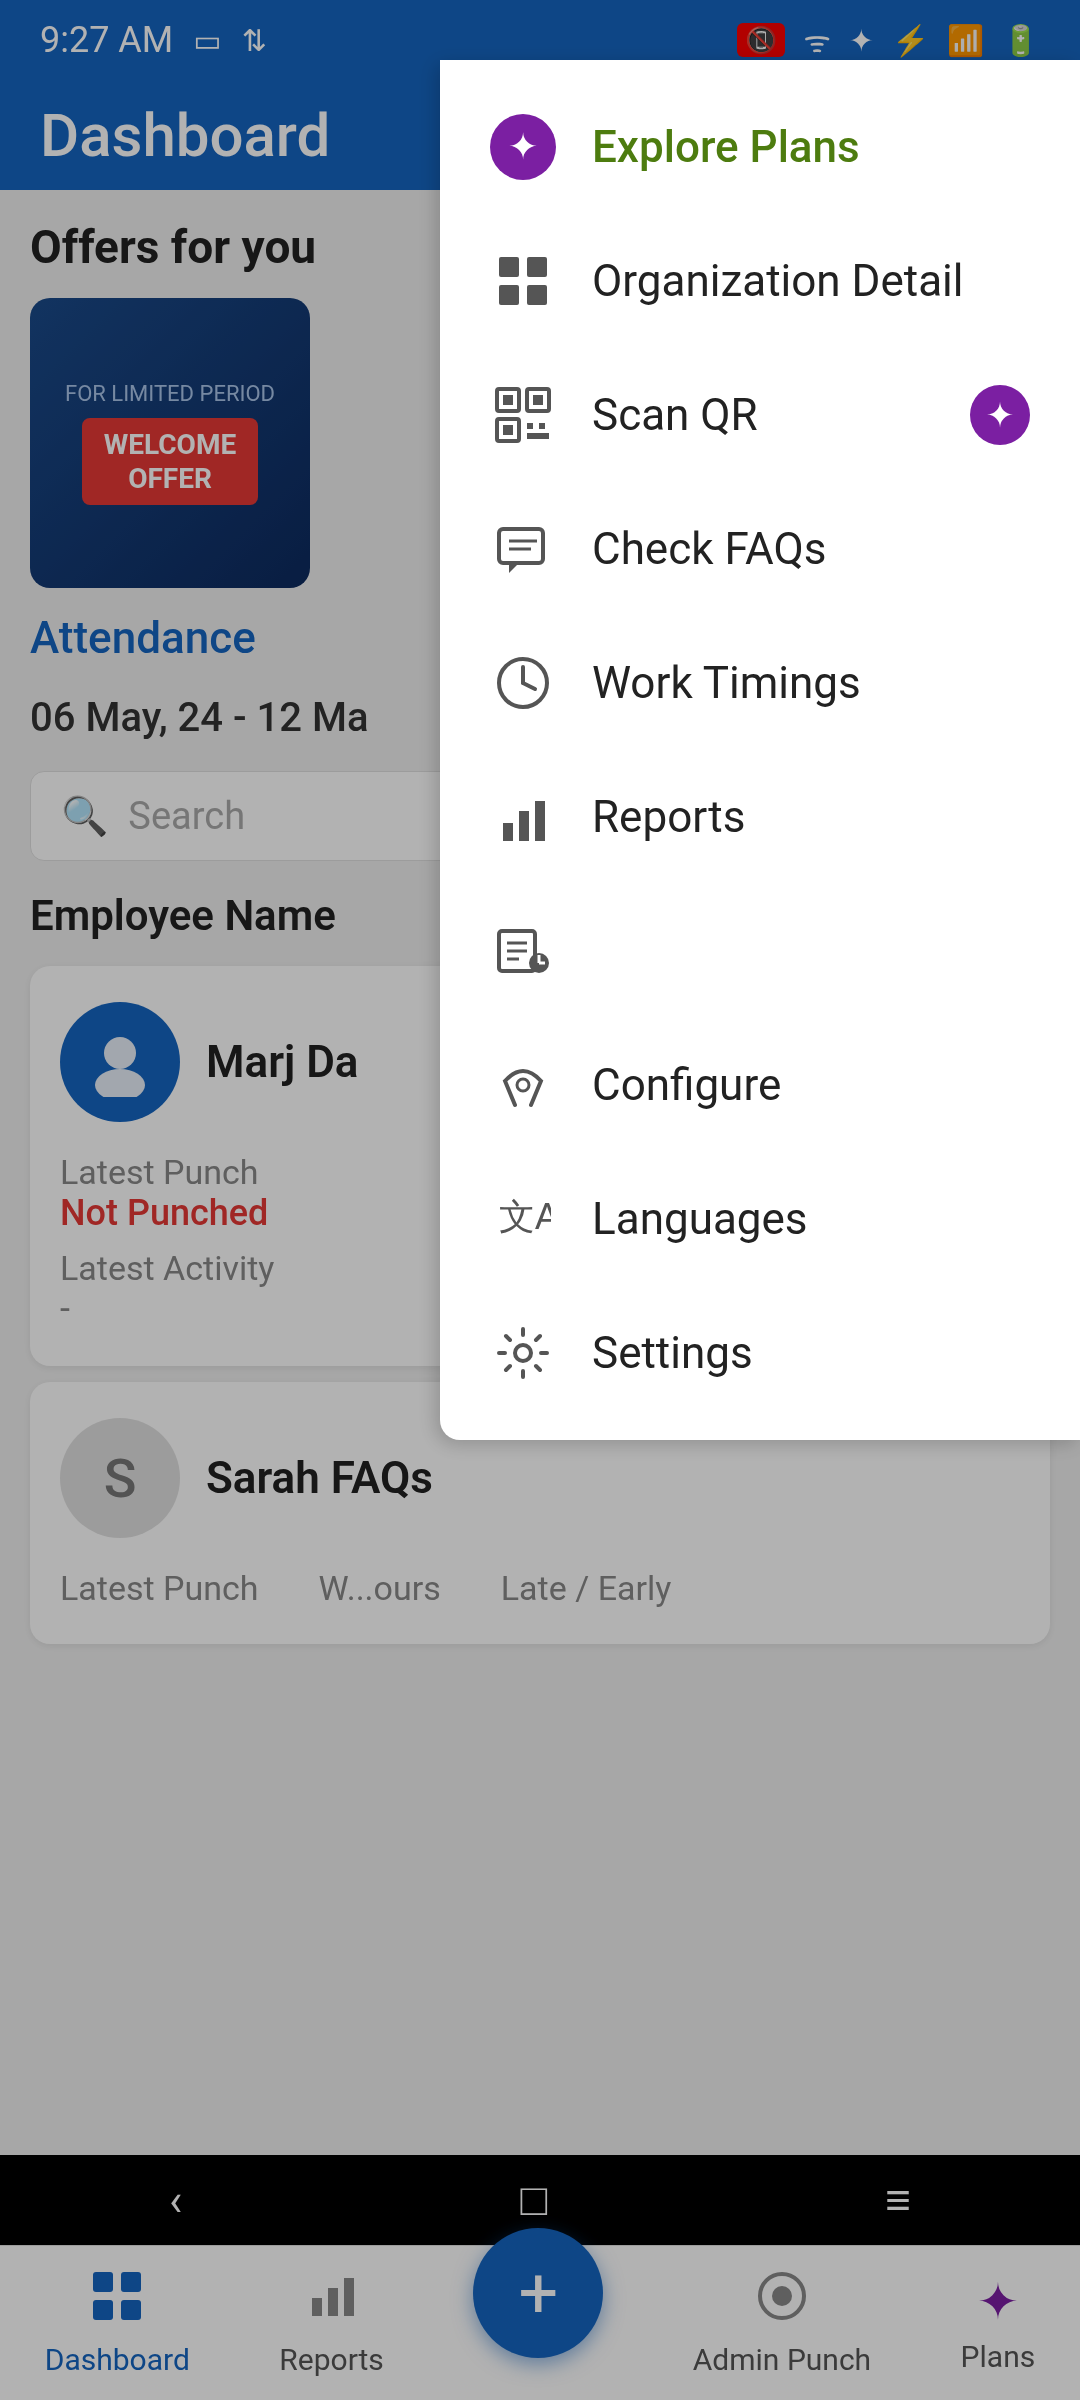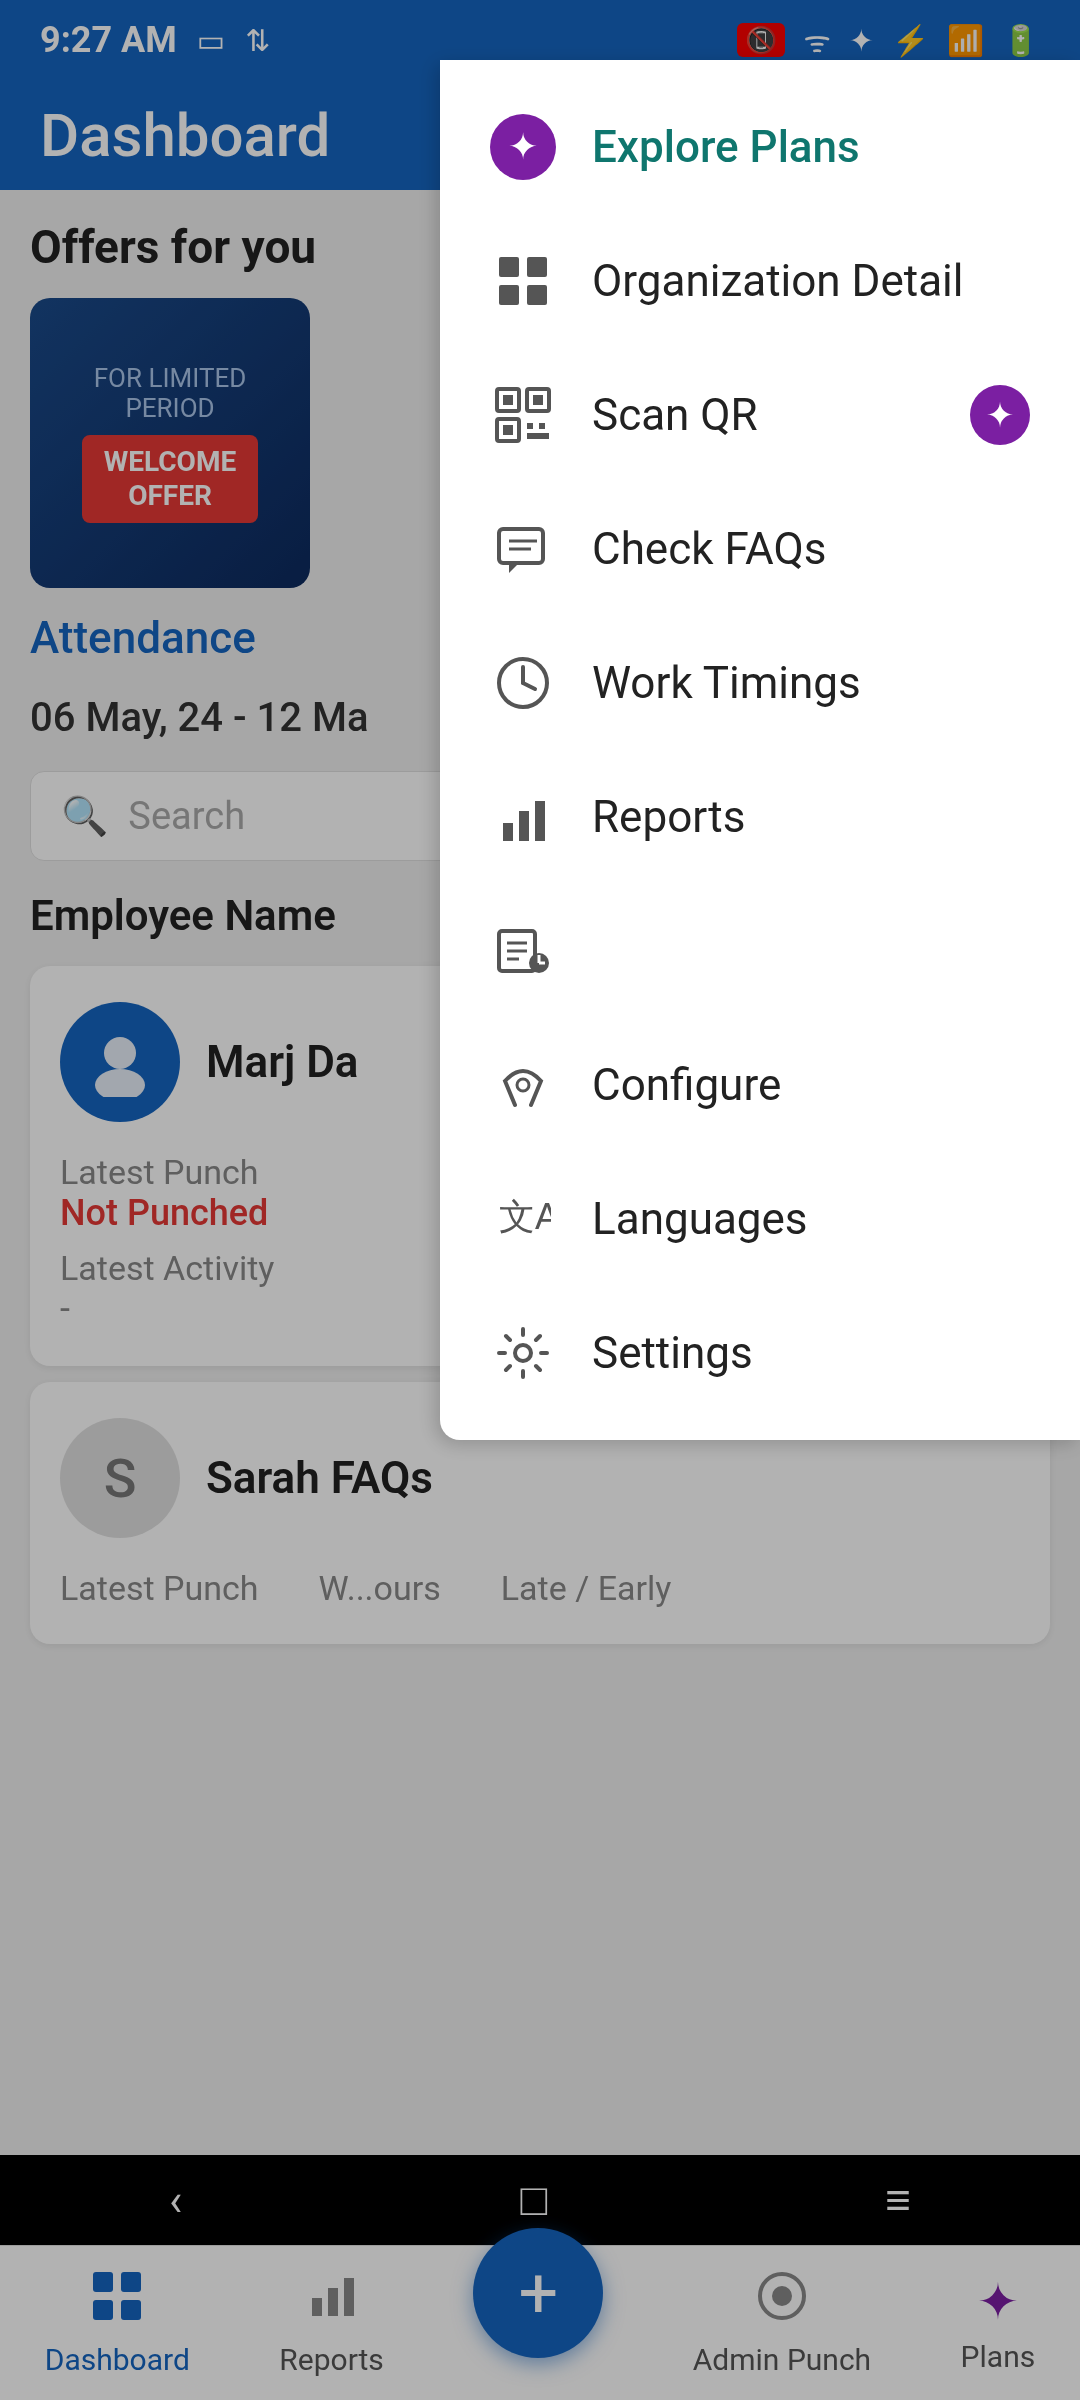--- a/index.html
+++ b/index.html
@@ -21,21 +21,21 @@
       display: flex;
       align-items: center;
       justify-content: space-between;
       padding: 0 40px;
       color: white;
       font-size: 34px;
       font-weight: 500;
     }
     .status-bar-left { display: flex; align-items: center; gap: 20px; }
     .status-bar-right { display: flex; align-items: center; gap: 18px; }
-    .status-time { font-size: 36px; font-weight: 700; }
+    .status-time { font-size: 36px; font-weight: 400; }
     .status-icon { font-size: 30px; }
     .battery-icon {
       background: red;
       border-radius: 6px;
       padding: 2px 8px;
       font-size: 26px;
       font-weight: bold;
     }
 
     
@@ -94,21 +94,21 @@
       color: white;
       font-size: 28px;
       font-weight: 700;
       padding: 10px 22px;
       border-radius: 8px;
       text-align: center;
       line-height: 1.2;
     }
     .offer-text-top {
       color: #aac4e8;
-      font-size: 26px;
+      font-size: 22px;
       text-align: center;
       margin-bottom: 12px;
     }
 
     
     .attendance-row {
       padding: 20px 30px;
     }
     .attendance-link {
       color: #1565C0;
@@ -269,21 +269,21 @@
     .menu-icon {
       width: 66px;
       height: 66px;
       display: flex;
       align-items: center;
       justify-content: center;
       font-size: 48px;
       flex-shrink: 0;
     }
     .menu-label { font-size: 44px; color: #222; }
-    .menu-label.explore { color: #0f766e; font-weight: 500; }
+    .menu-label.explore { color: #4d7c0f; font-weight: 500; }
 
     .explore-icon-circle {
       width: 66px;
       height: 66px;
       border-radius: 33px;
       background: #7b1fa2;
       display: flex;
       align-items: center;
       justify-content: center;
       color: white;

